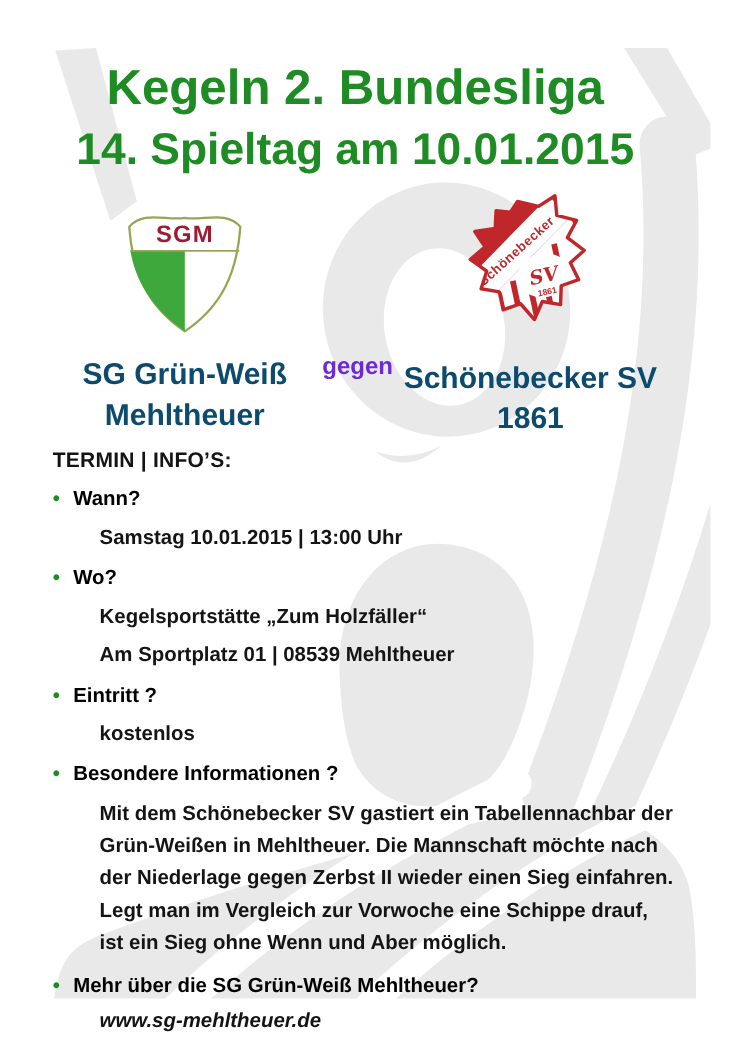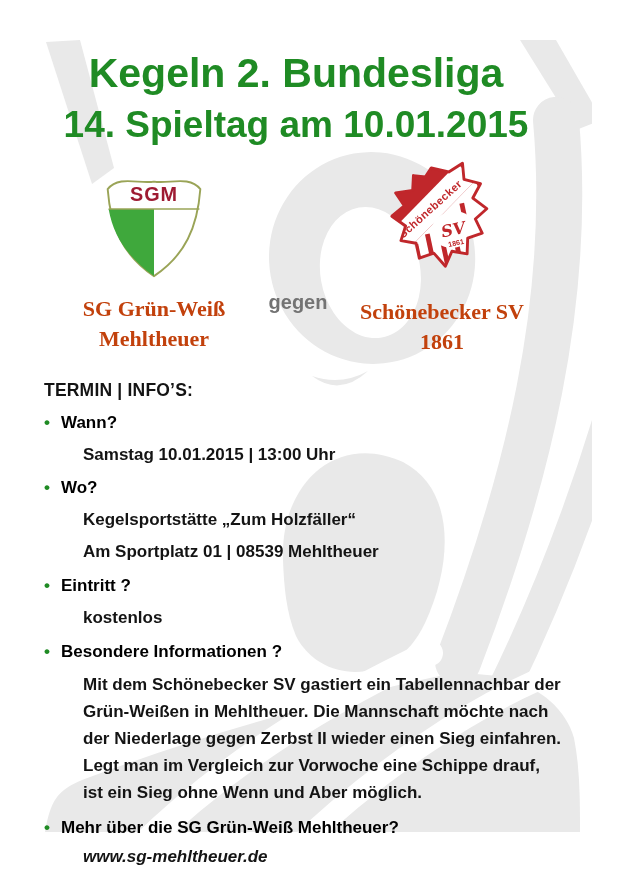--- a/index.html
+++ b/index.html
@@ -11,24 +11,24 @@
   .content{position:absolute;inset:0;}
   .title{ text-align:center;color:#1f8b24;margin:0;line-height:1.05;}
   .t1{font-size:41px;padding-top:52px;}
   .t2{font-size:37px;margin-top:11px;}
   .teams-row{
     margin-top:22px;display:flex;justify-content:space-between;align-items:center;
     padding:0 42px 0 46px;
   }
   .team{width:216px;text-align:center;}
   .team-logo{display:inline-block;}
-  .team-name{font-size:22px;line-height:1.38;margin-top:8px;color:#c2410c;font-family:Liberation Serif, serif;}
-  .versus{font-size:20px;margin-top:80px;color:#737373;}
+  .team-name{font-size:25px;line-height:1.38;margin-top:8px;color:#0c4a6e;}
+  .versus{font-size:20px;margin-top:80px;color:#6d28d9;}
   .away-logo{margin-top:-6px;}
-  .info{margin:22px 30px 0 44px;font-size:17px;}
+  .info{margin:6px 30px 0 44px;font-size:17px;}
   .info-heading{font-size:17.5px;letter-spacing:.2px;color:#141414;}
   .bullet-item{margin-top:11px;}
   .bullet-label{
     color:#000000;padding-left:17px;position:relative;line-height:1.35;
   }
   .bullet-label::before{content:"\2022";position:absolute;left:0;top:0;color:#1f8b24;}
   .item-lines{padding-left:39px;}
   .item-line{margin-top:9px;line-height:1.35;}
   .item-line.para{max-width:526px;line-height:1.58;margin-top:8px;}
   .item-line.url{margin-top:6px;font-style:italic;}

